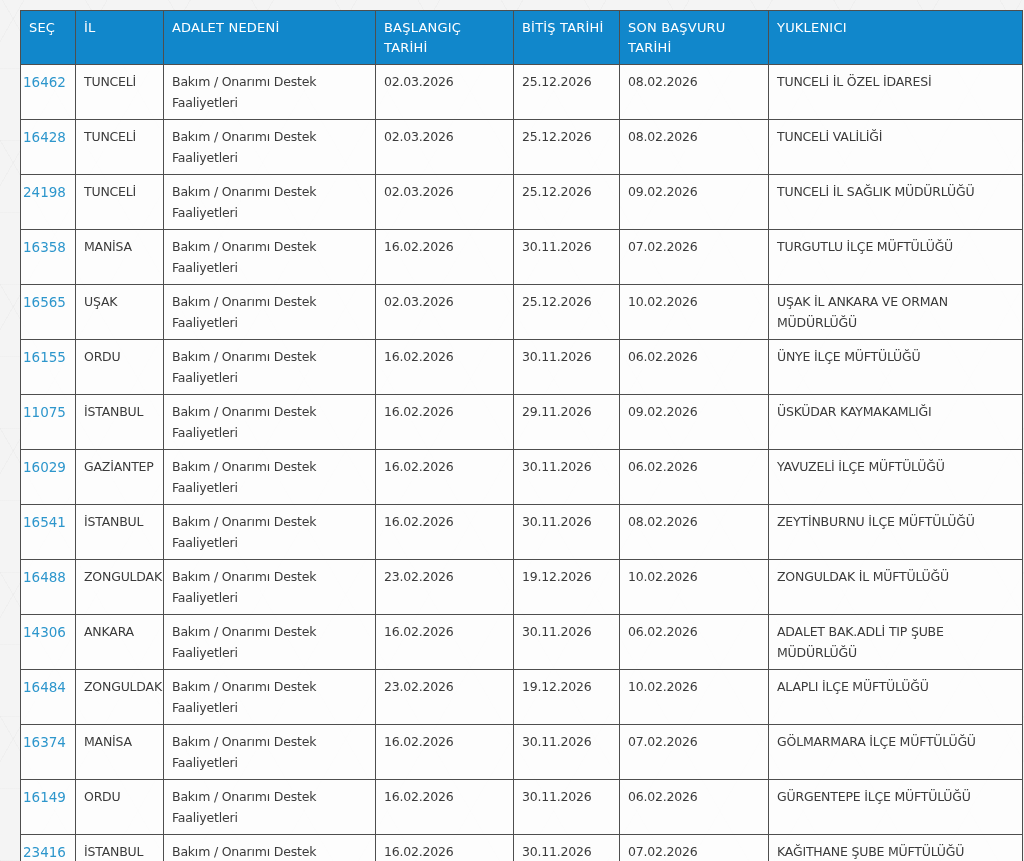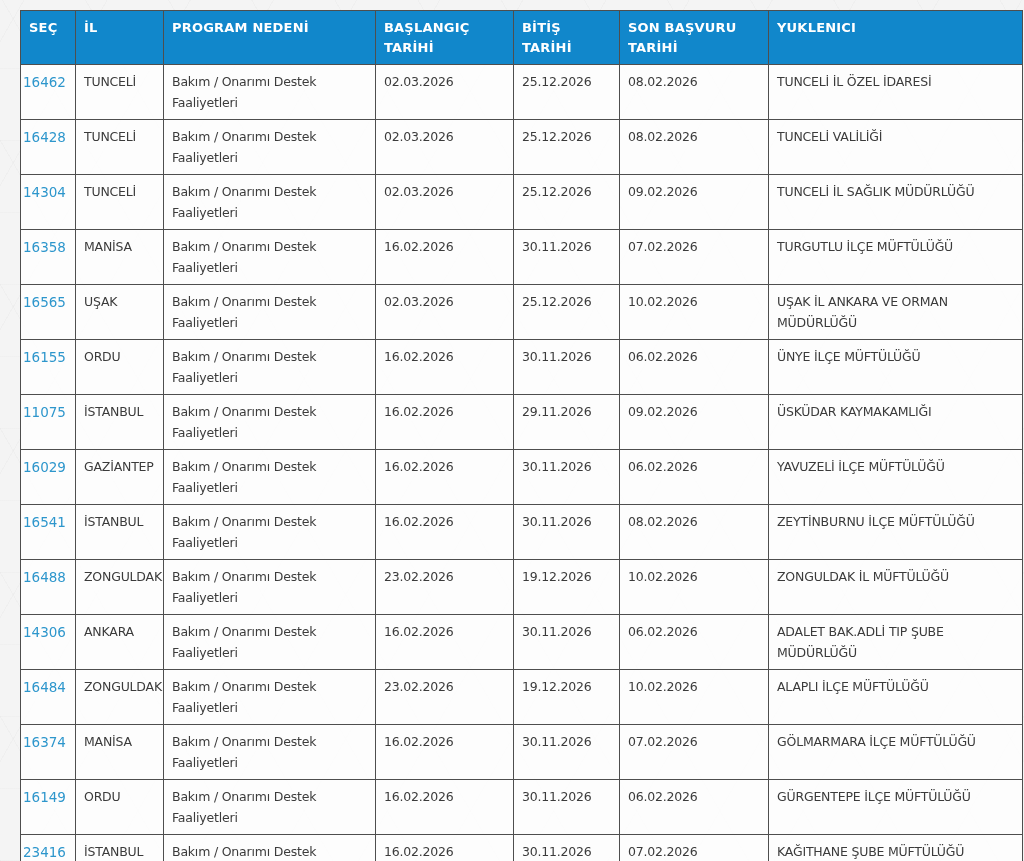--- a/index.html
+++ b/index.html
@@ -28,21 +28,21 @@
   table.listing td {
     border: 1px solid #4e4e4e;
     vertical-align: top;
     text-align: left;
     overflow: hidden;
   }
   thead th {
     background: #1187cb;
     color: #ffffff;
     font-size: 13px;
-    font-weight: bold;
+    font-weight: normal;
     padding: 7px 8px 6px 8px;
     line-height: 1.55;
     letter-spacing: 0.2px;
   }
   tbody tr {
     height: 52px;
     background: rgba(255,255,255,0.82);
   }
   tbody td {
     font-size: 12.5px;
@@ -72,21 +72,21 @@
       <col style="width:212px">
       <col style="width:138px">
       <col style="width:106px">
       <col style="width:149px">
       <col>
     </colgroup>
     <thead>
       <tr>
         <th>SEÇ</th>
         <th>İL</th>
-        <th>PROGRAM NEDENİ</th>
+        <th>ADALET NEDENİ</th>
         <th>BAŞLANGIÇ TARİHİ</th>
         <th>BİTİŞ TARİHİ</th>
         <th>SON BAŞVURU TARİHİ</th>
         <th>YUKLENICI</th>
       </tr>
     </thead>
     <tbody>
         <tr>
     <td class="c-sec">
       <a href="#" class="sel-link">16462</a>
@@ -128,21 +128,21 @@
     </td>
     <td>
       <span>08.02.2026</span>
     </td>
     <td>
       <span>TUNCELİ VALİLİĞİ</span>
     </td>
   </tr>
         <tr>
     <td class="c-sec">
-      <a href="#" class="sel-link">14304</a>
+      <a href="#" class="sel-link">24198</a>
     </td>
     <td>
       <span>TUNCELİ</span>
     </td>
     <td>
       <span>Bakım / Onarımı Destek Faaliyetleri</span>
     </td>
     <td>
       <span>02.03.2026</span>
     </td>

